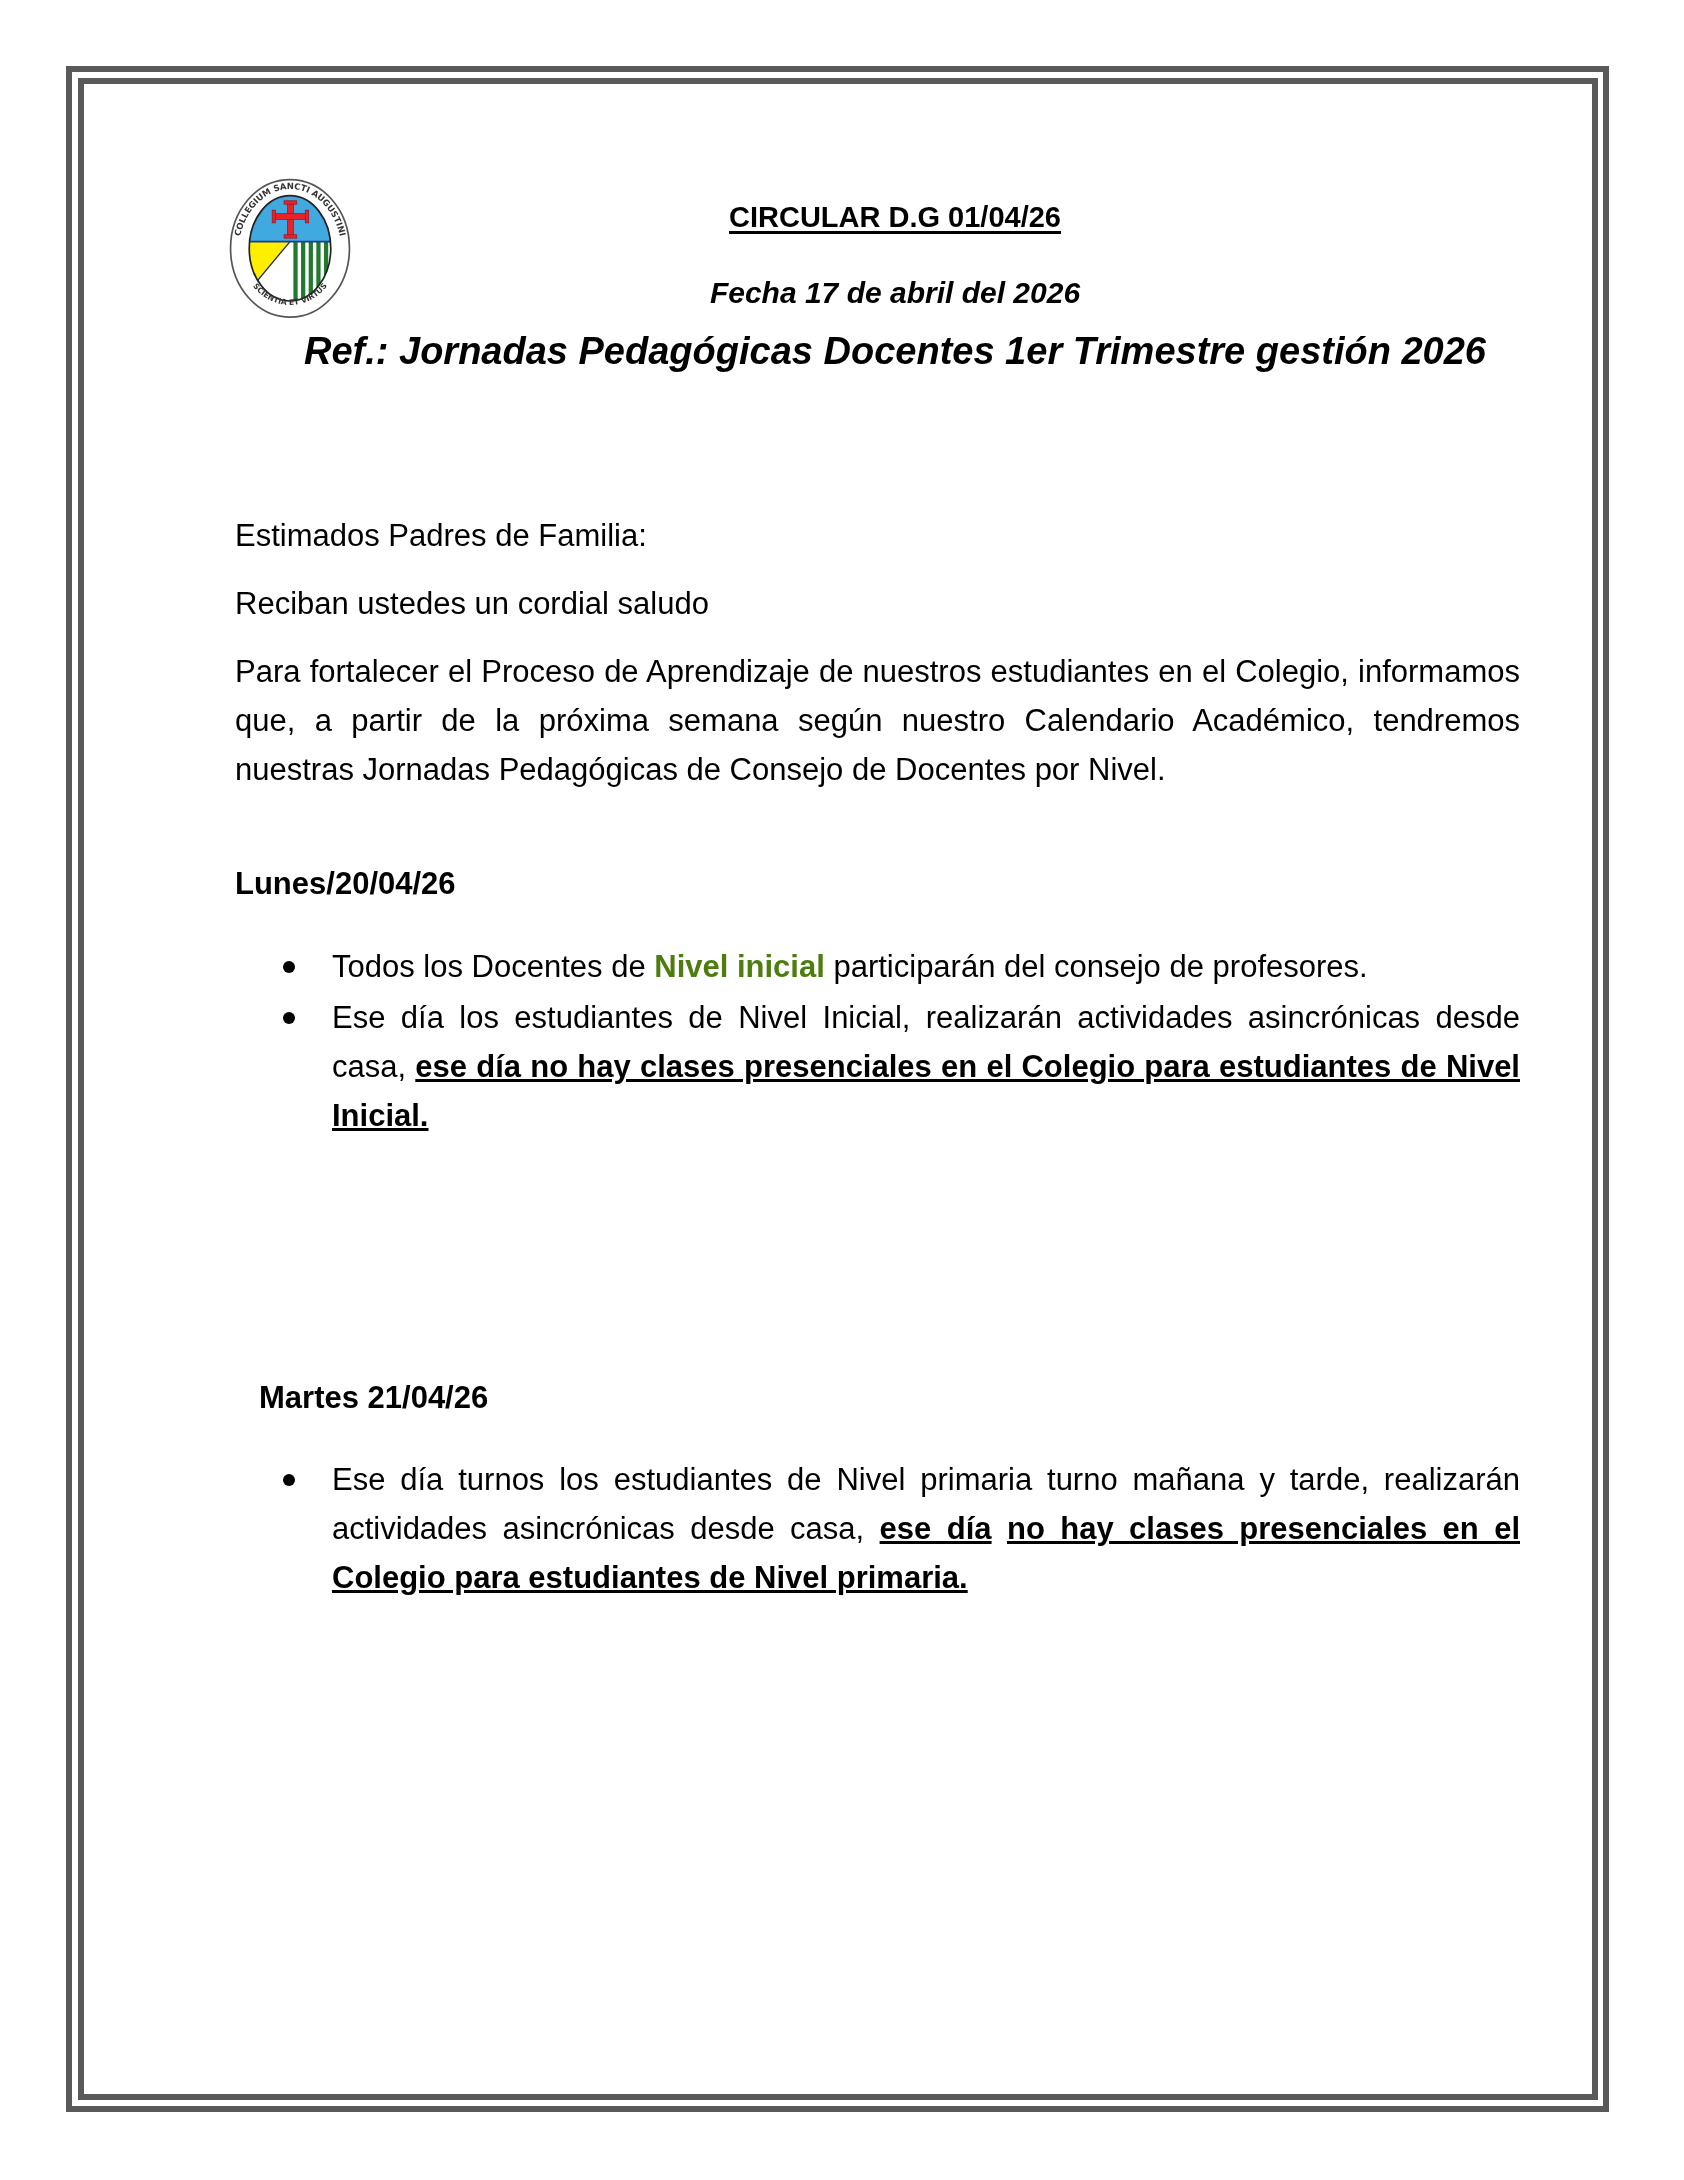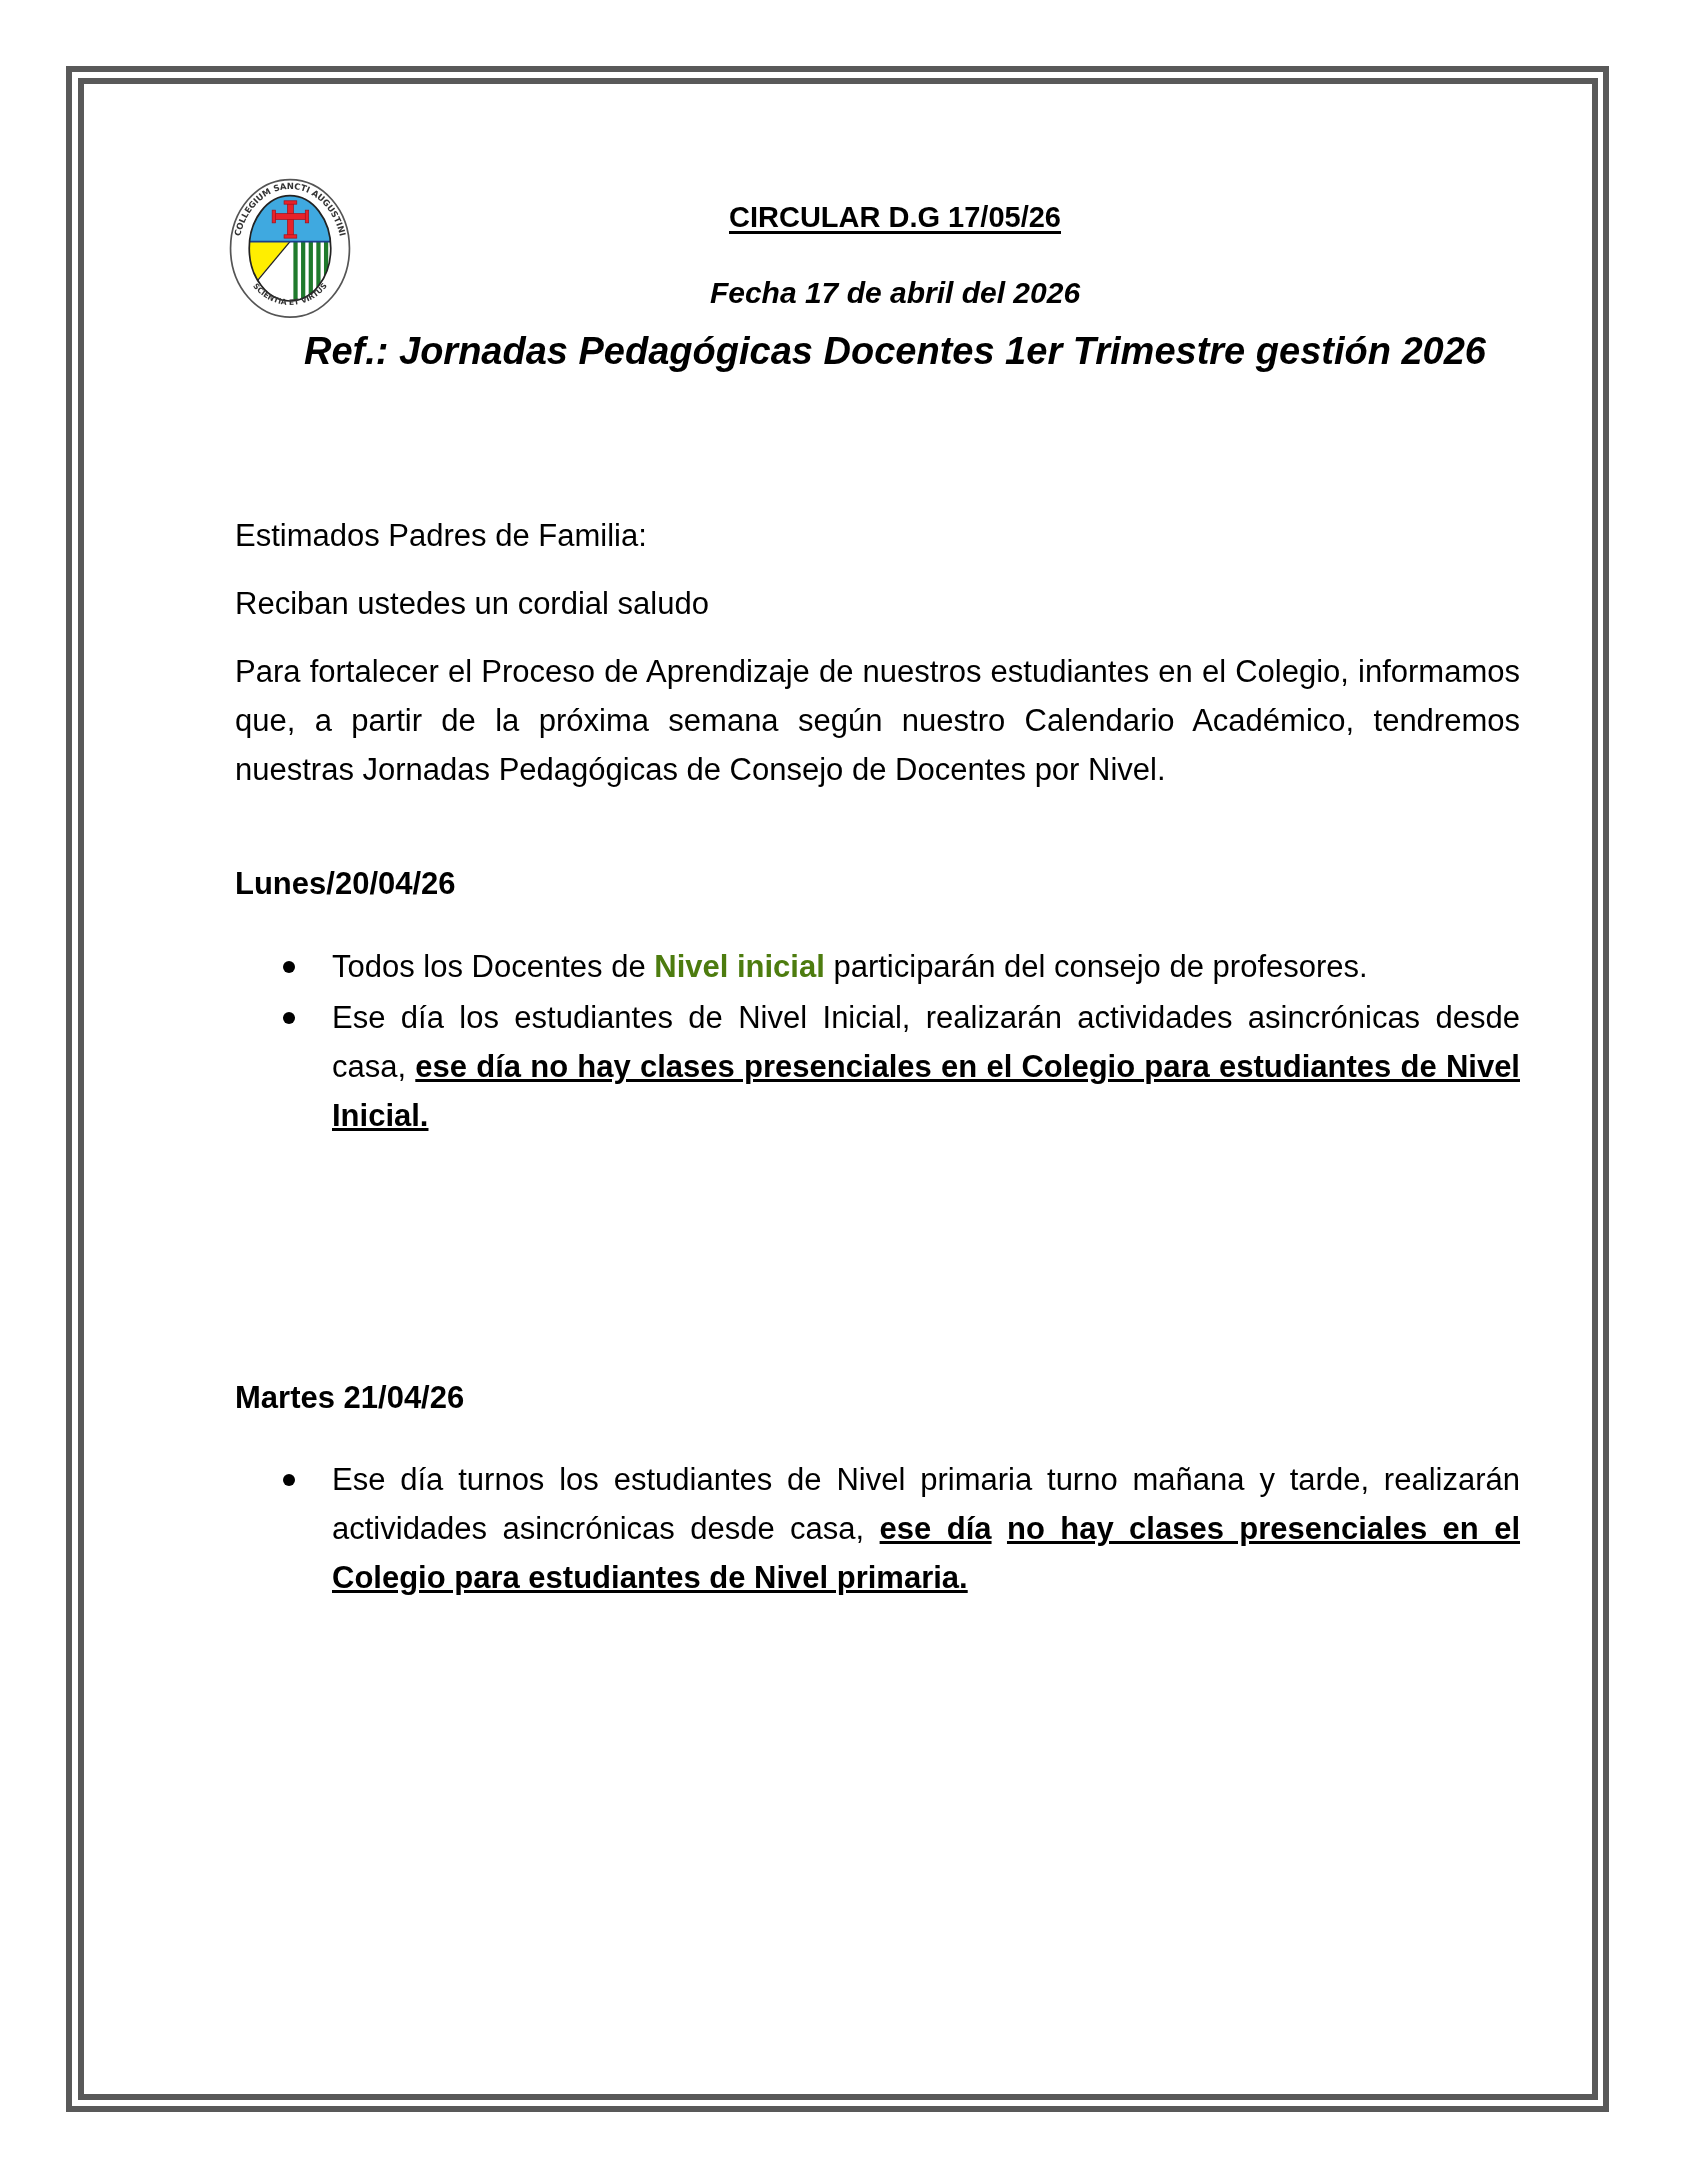--- a/index.html
+++ b/index.html
@@ -23,21 +23,21 @@
   .body-text { position: absolute; left: 235px; width: 1285px;
     font-family: "Liberation Sans Narrow", "Liberation Sans", sans-serif; font-size: 31px; color: #000;
     line-height: 49px; }
   .p { margin: 0; }
   .justify { text-align: justify; text-align-last: left; }
   .greet { top: 511px; }
   .salute { top: 579px; }
   .intro { top: 647px; }
   .day1 { top: 859px; font-weight: bold; }
   .list1 { top: 942px; }
-  .day2 { top: 1373px; font-weight: bold; }
+  .day2 { top: 1373px; font-weight: bold; margin-left: 24px; }
   .list2 { top: 1455px; }
 
   ul.bullets { list-style: none; margin: 0; padding: 0; }
   ul.bullets li { position: relative; padding-left: 97px; margin-bottom: 1.7px; text-align: justify; text-align-last: left; }
   ul.bullets li .dot { position: absolute; left: 48px; top: 19px; width: 12px; height: 12px; border-radius: 50%; background: #000; }
   .red { color: #4d7c0f; font-weight: bold; }
   .red-u { color: #ff0000; font-weight: bold; text-decoration: underline; text-decoration-thickness: 2.6px; }
   .bold-u { font-weight: bold; text-decoration: underline; text-decoration-thickness: 2.6px; }
   .blue1 { color: #4472c4; font-weight: bold; text-decoration: underline; text-decoration-thickness: 2.6px; }
   .blue2 { color: #0070c0; font-weight: bold; text-decoration: underline; text-decoration-thickness: 2.6px; }
@@ -85,21 +85,21 @@
     <ellipse cx="73" cy="84" rx="48" ry="62" fill="none" stroke="#222" stroke-width="2"></ellipse>
     <text font-family="DejaVu Sans, sans-serif" font-size="10" font-weight="bold" fill="#333">
       <textPath href="#ringTop" startOffset="50%" text-anchor="middle">COLLEGIUM SANCTI AUGUSTINI</textPath>
     </text>
     <text font-family="DejaVu Sans, sans-serif" font-size="9" font-weight="bold" fill="#333">
       <textPath href="#ringBot" startOffset="50%" text-anchor="middle">SCIENTIA ET VIRTUS</textPath>
     </text>
   </svg>
 </div>
 
-<div class="header h-title"><span>CIRCULAR D.G 17/05/26</span></div>
+<div class="header h-title"><span>CIRCULAR D.G 01/04/26</span></div>
 <div class="header h-date">Fecha 17 de abril del 2026</div>
 <div class="header h-ref">Ref.: Jornadas Pedagógicas Docentes 1er Trimestre gestión 2026</div>
 
 <p class="body-text p greet">Estimados Padres de Familia:</p>
 <p class="body-text p salute">Reciban ustedes un cordial saludo</p>
 <p class="body-text p intro justify">Para fortalecer el Proceso de Aprendizaje de nuestros estudiantes en el Colegio, informamos que, a partir de la próxima semana según nuestro Calendario Académico, tendremos nuestras Jornadas Pedagógicas de Consejo de Docentes por Nivel.</p>
 
 <p class="body-text p day1">Lunes/20/04/26</p>
 <div class="body-text list1">
   <ul class="bullets">

